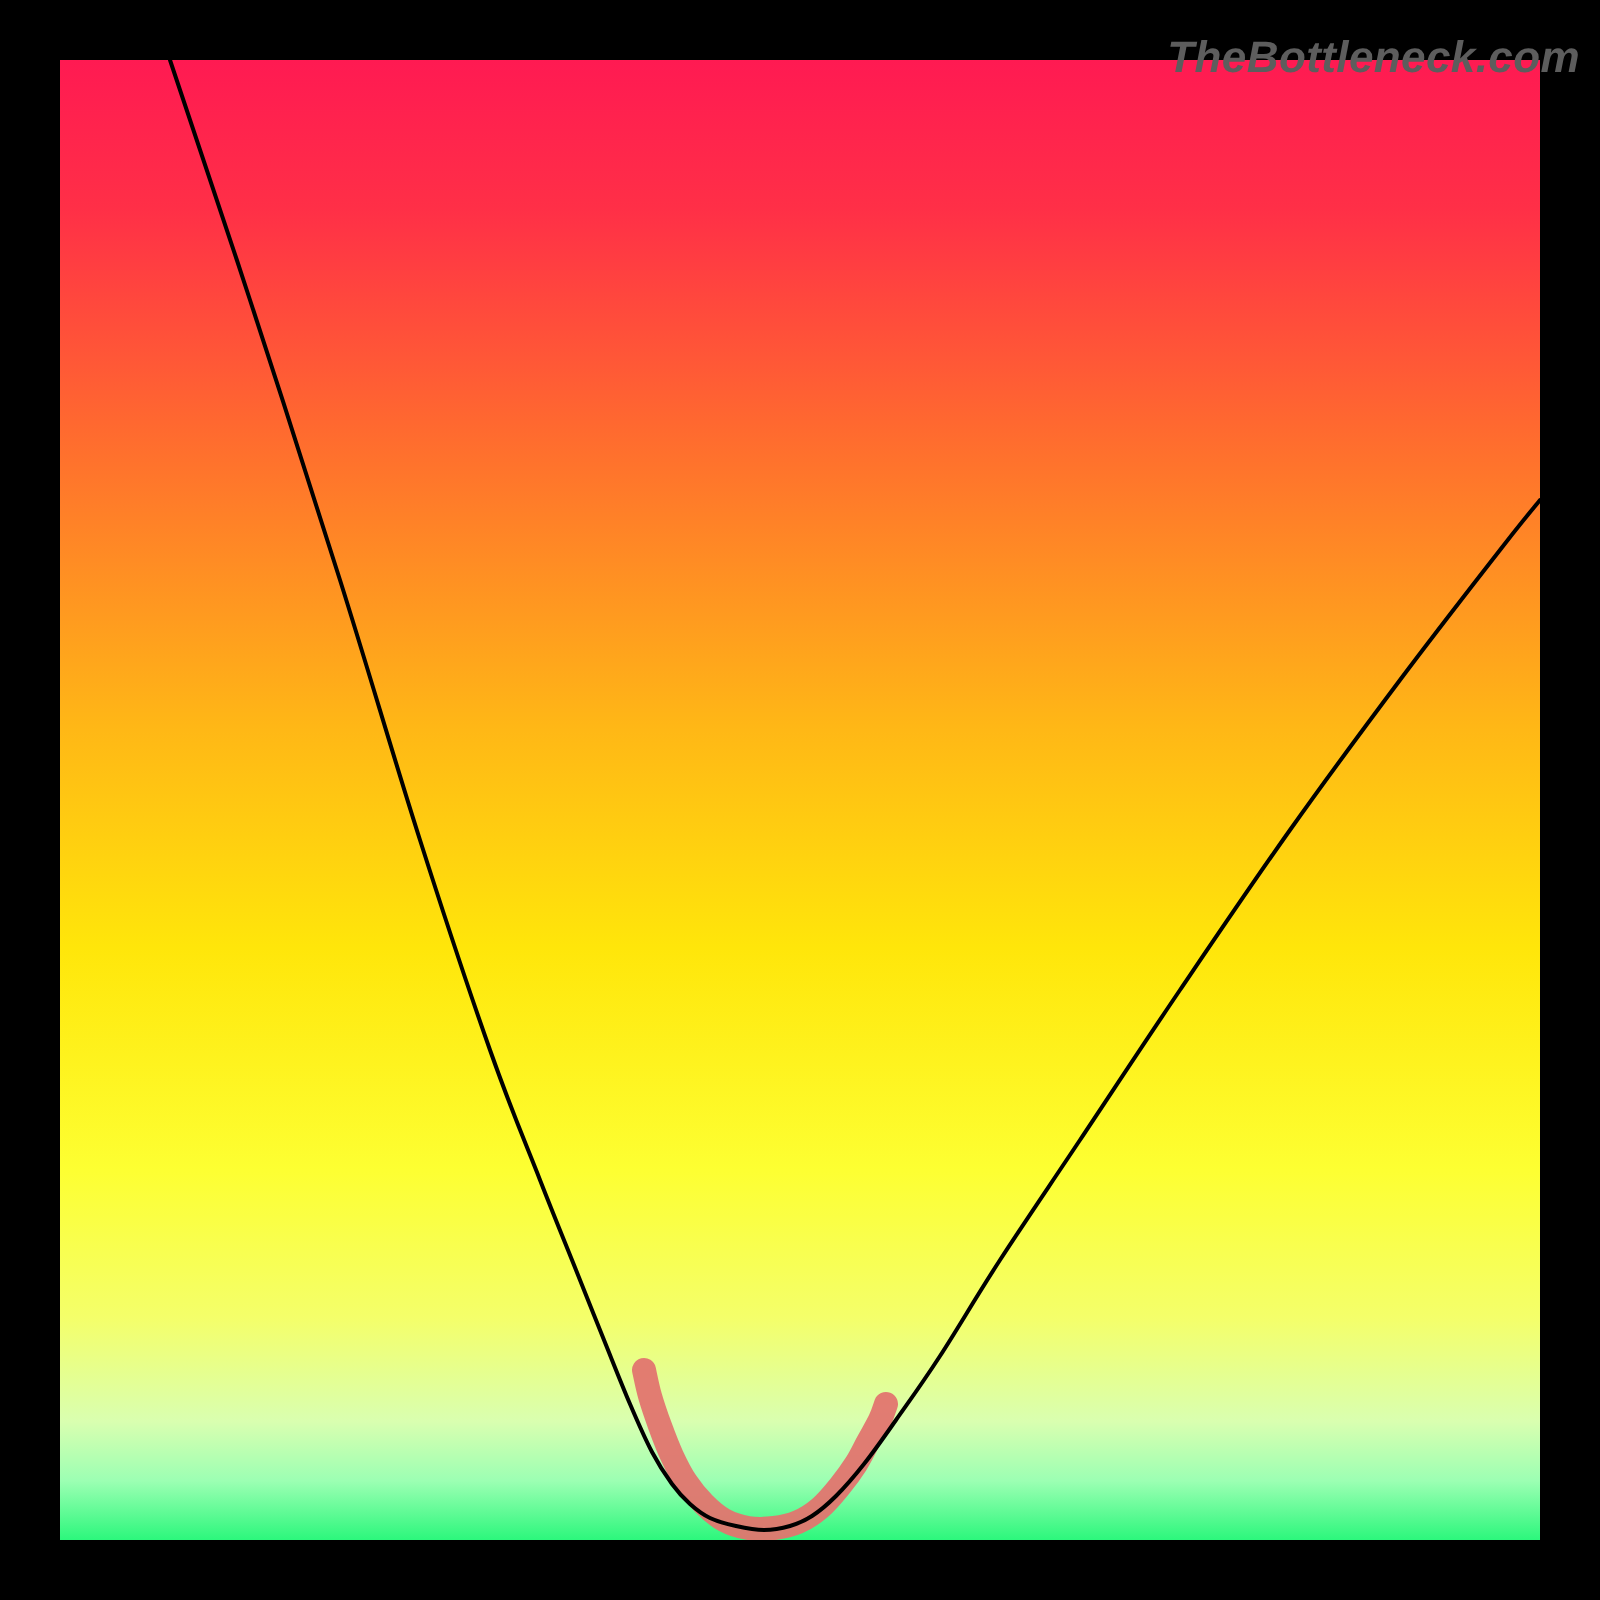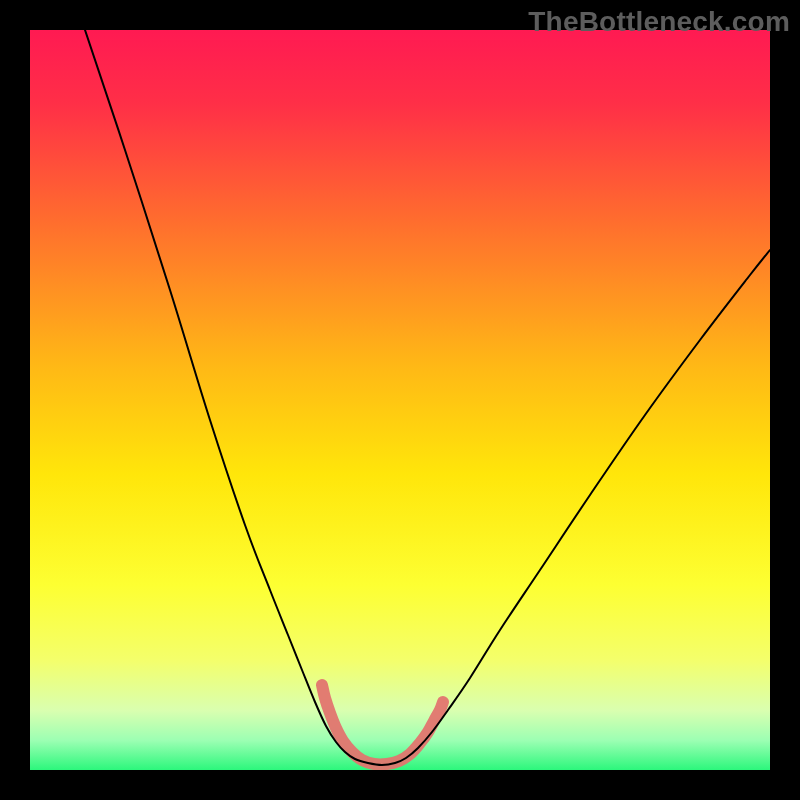--- a/index.html
+++ b/index.html
@@ -5,28 +5,29 @@
   * { margin: 0; padding: 0; box-sizing: border-box; }
   html, body { width: 800px; height: 800px; overflow: hidden; background: #000; }
   .frame {
     position: relative;
     width: 800px;
     height: 800px;
     background: #000;
   }
   .watermark {
     position: absolute;
-    top: 6px;
+    top: 16px;
     right: 10px;
     font-family: Arial, Helvetica, sans-serif;
-    font-size: 28px;
+    font-size: 22px;
     font-weight: 600;
     color: #5d5d5d;
     letter-spacing: 0.2px;
     z-index: 5;
+    font-style: italic;
   }
   .plot {
     position: absolute;
     left: 30px;
     top: 30px;
     width: 740px;
     height: 740px;
     overflow: hidden;
   }
   .gradient-bg {

